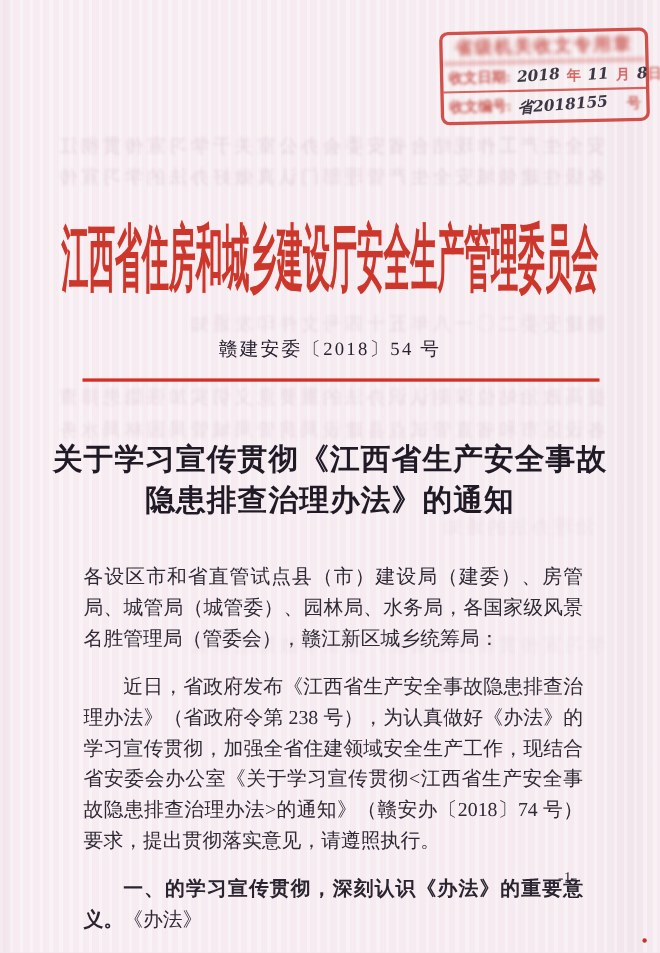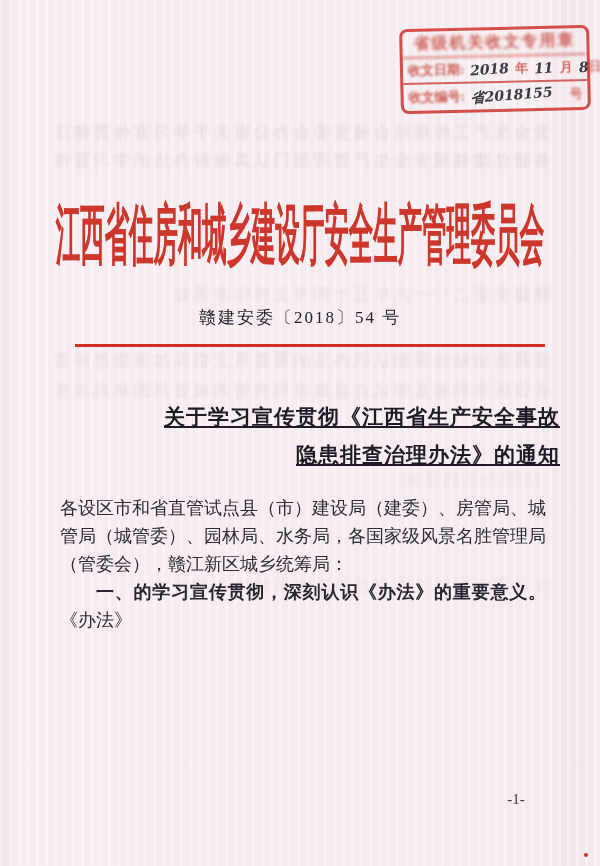--- a/index.html
+++ b/index.html
@@ -109,39 +109,38 @@
     position: absolute;
     left: 75px; top: 344px;
     width: 470px; height: 3px;
     background: #d22f25;
   }
 
   
   .doc-title {
     position: absolute;
     left: 40px; top: 398px; width: 520px;
-    text-align: right;
-    font-size: 21px; font-weight: bold;
+    text-align: center;
+    font-size: 27px; font-weight: bold;
     line-height: 38px;
     letter-spacing: 1px;
     color: #1f1a26;
-    text-decoration: underline;
   }
 
   
   .body-text {
     position: absolute;
     left: 60px; top: 494px;
     width: 486px;
     font-size: 18px;
     line-height: 28px;
     text-align: justify;
     color: #2f2936;
   }
-  .body-text p { margin: 0; }
+  .body-text p { margin: 16px; }
   .indent { text-indent: 2em; }
   .bold-heading {
     font-family: "Liberation Sans", "DejaVu Sans", sans-serif;
     font-weight: bold;
     color: #2a2430;
   }
 
   .page-number {
     position: absolute;
     left: 496px; top: 791px;
@@ -196,20 +195,21 @@
 
   <div class="red-rule"></div>
 
   <div class="doc-title">
     <div>关于学习宣传贯彻《江西省生产安全事故</div>
     <div>隐患排查治理办法》的通知</div>
   </div>
 
   <div class="body-text">
     <p>各设区市和省直管试点县（市）建设局（建委）、房管局、城管局（城管委）、园林局、水务局，各国家级风景名胜管理局（管委会），赣江新区城乡统筹局：</p>
+    <p class="indent">近日，省政府发布《江西省生产安全事故隐患排查治理办法》（省政府令第 238 号），为认真做好《办法》的学习宣传贯彻，加强全省住建领域安全生产工作，现结合省安委会办公室《关于学习宣传贯彻&lt;江西省生产安全事故隐患排查治理办法&gt;的通知》（赣安办〔2018〕74 号）要求，提出贯彻落实意见，请遵照执行。</p>
     <p class="indent"><span class="bold-heading">一、的学习宣传贯彻，深刻认识《办法》的重要意义。</span><span>《办法》</span></p>
   </div>
 
   <div class="page-number">-1-</div>
 
   <div class="red-dot"></div>
 
 </div>
 
 </body></html>

